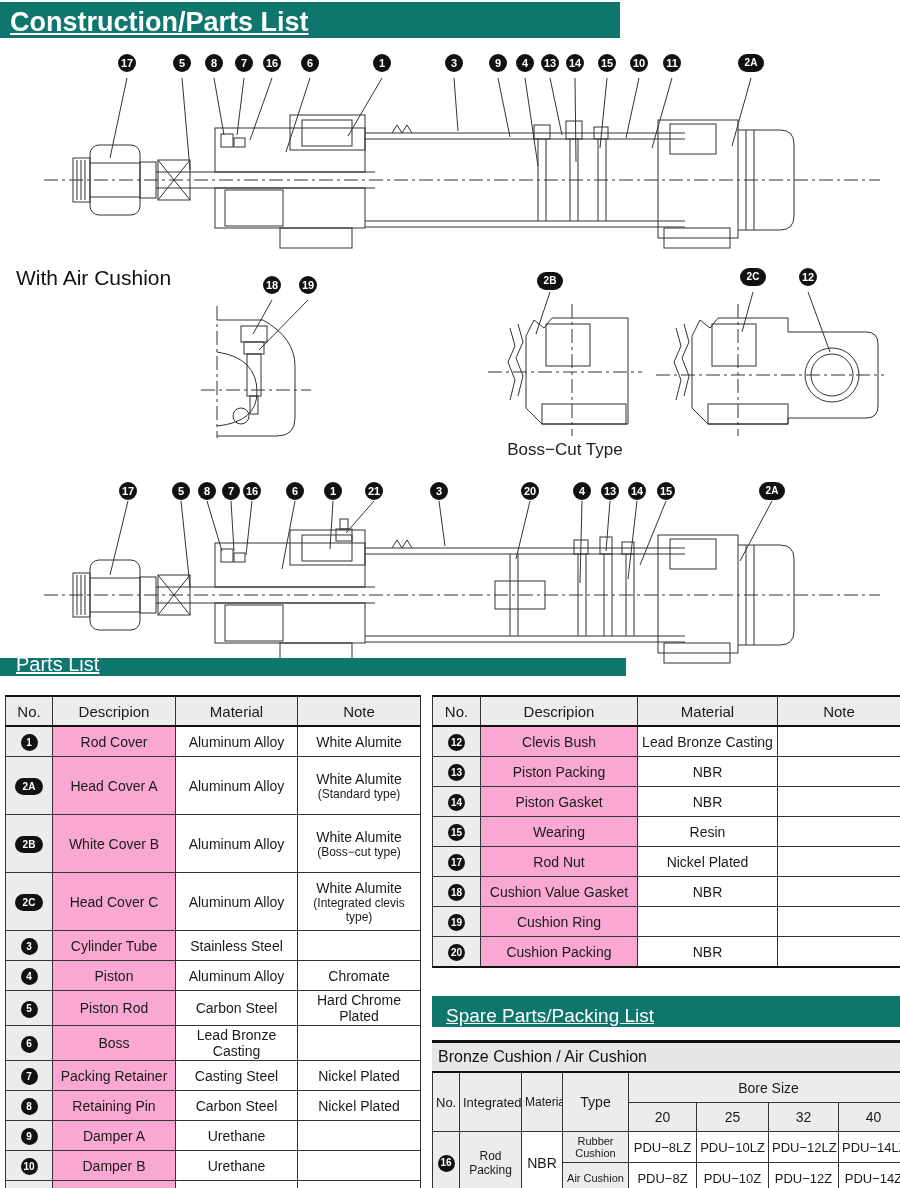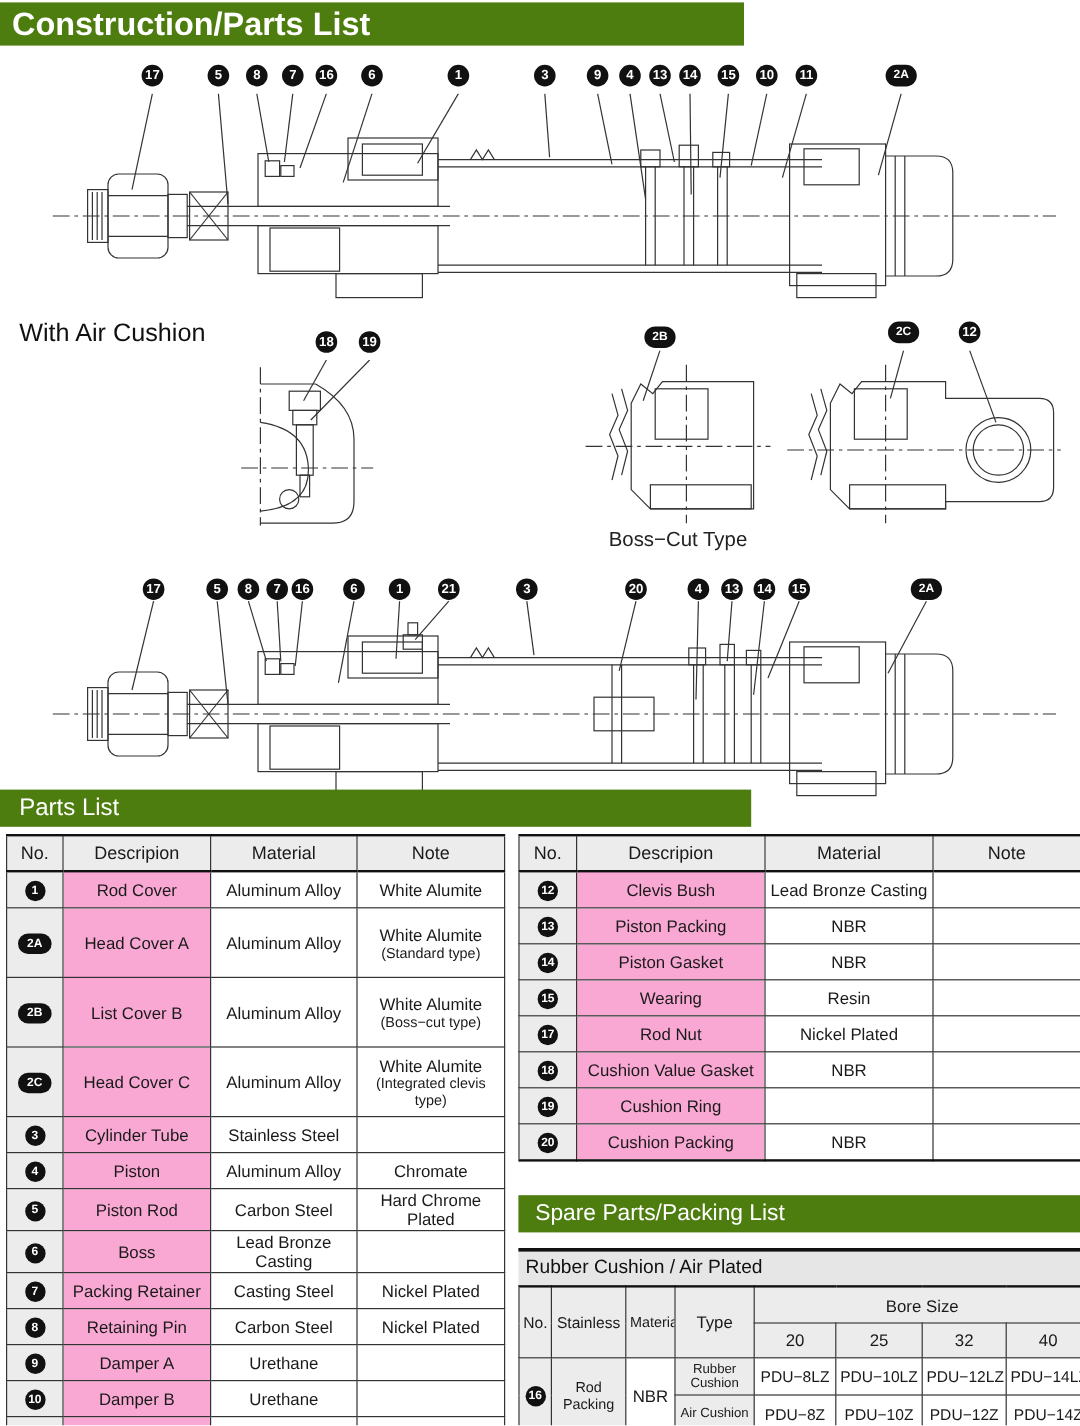--- a/index.html
+++ b/index.html
@@ -1,20 +1,20 @@
 <!DOCTYPE html>
 <html><head>
 <meta charset="utf-8">
 <style>
   html,body{margin:0;padding:0;background:#fff;}
   #page{position:relative;width:900px;height:1188px;background:#fff;overflow:hidden;
         font-family:"Liberation Sans",sans-serif;color:#1a1a1a;}
-  .graybar{position:absolute;background:#4d7c0f;color:#fff;display:flex;align-items:center;}
+  .graybar{position:absolute;background:#0f766e;color:#fff;display:flex;align-items:flex-end;text-decoration:underline;}
   #title-bar{left:0;top:2px;width:610px;height:36px;font-size:27px;font-weight:bold;padding-left:10px;}
-  #parts-bar{left:0;top:658px;width:610px;height:31px;font-size:20px;padding-left:16px;}
+  #parts-bar{left:0;top:658px;width:610px;height:18px;font-size:20px;padding-left:16px;}
   #spare-bar{left:432px;top:996px;width:468px;height:31px;font-size:19px;padding-left:14px;}
   #rubber-bar{position:absolute;left:432px;top:1040px;width:466px;height:28px;background:#e6e6e6;
         border-top:3px solid #111;border-bottom:1px solid #111;display:flex;align-items:center;
         font-size:16px;color:#111;padding-left:6px;}
   .caption{position:absolute;font-size:17px;color:#222;text-align:center;}
   #air-cushion-label{position:absolute;left:16px;top:266px;font-size:21px;color:#111;}
   
   .bubble{position:absolute;width:18px;height:18px;background:#111;color:#fff;border-radius:50%;
           font-size:11px;font-weight:bold;display:flex;align-items:center;justify-content:center;line-height:1;}
   .bubble.pill{width:26px;border-radius:9px;font-size:10px;}
@@ -254,21 +254,21 @@
           <td class="c-note">White Alumite</td>
         </tr>
         <tr class="r-t">
           <td class="c-no"><span class="cnum pill">2A</span></td>
           <td class="c-desc">Head Cover A</td>
           <td class="c-mat sm">Aluminum Alloy</td>
           <td class="c-note">White Alumite<span class="note2">(Standard type)</span></td>
         </tr>
         <tr class="r-t">
           <td class="c-no"><span class="cnum pill">2B</span></td>
-          <td class="c-desc">List Cover B</td>
+          <td class="c-desc">White Cover B</td>
           <td class="c-mat sm">Aluminum Alloy</td>
           <td class="c-note">White Alumite<span class="note2">(Boss−cut type)</span></td>
         </tr>
         <tr class="r-t">
           <td class="c-no"><span class="cnum pill">2C</span></td>
           <td class="c-desc">Head Cover C</td>
           <td class="c-mat sm">Aluminum Alloy</td>
           <td class="c-note">White Alumite<span class="note2 xs">(Integrated clevis type)</span></td>
         </tr>
         <tr class="r-n">
@@ -390,38 +390,38 @@
           <td class="c-mat">NBR</td>
           <td class="c-note"></td>
         </tr>
       </tbody>
   </table>
 
   <div id="spare-bar" class="graybar">
     <span>Spare Parts/Packing List</span>
   </div>
   <div id="rubber-bar">
-    <span>Rubber Cushion / Air Plated</span>
+    <span>Bronze Cushion / Air Cushion</span>
   </div>
 
   <table class="ptable" id="spare-table" style="left:432px;top:1071px;width:476px;">
     <colgroup>
         <col style="width:27px">
         <col style="width:62px">
         <col style="width:41px">
         <col style="width:66px">
         <col style="width:68px">
         <col style="width:72px">
         <col style="width:70px">
         <col style="width:70px">
       </colgroup>
     <tbody>
         <tr>
           <td rowspan="2" class="h" style="font-size: 13px; height: 27px;">No.</td>
-          <td rowspan="2" class="h" style="font-size: 13px; height: 27px;">Stainless</td>
+          <td rowspan="2" class="h" style="font-size: 13px; height: 27px;">Integrated</td>
           <td rowspan="2" class="h" style="font-size: 12px; height: 27px;">Material</td>
           <td rowspan="2" class="h" style="height: 27px;">Type</td>
           <td colspan="4" class="h" style="height: 27px;">Bore Size</td>
         </tr>
         <tr>
           <td class="h" style="height: 26px;">20</td>
           <td class="h" style="height: 26px;">25</td>
           <td class="h" style="height: 26px;">32</td>
           <td class="h" style="height: 26px;">40</td>
         </tr>

